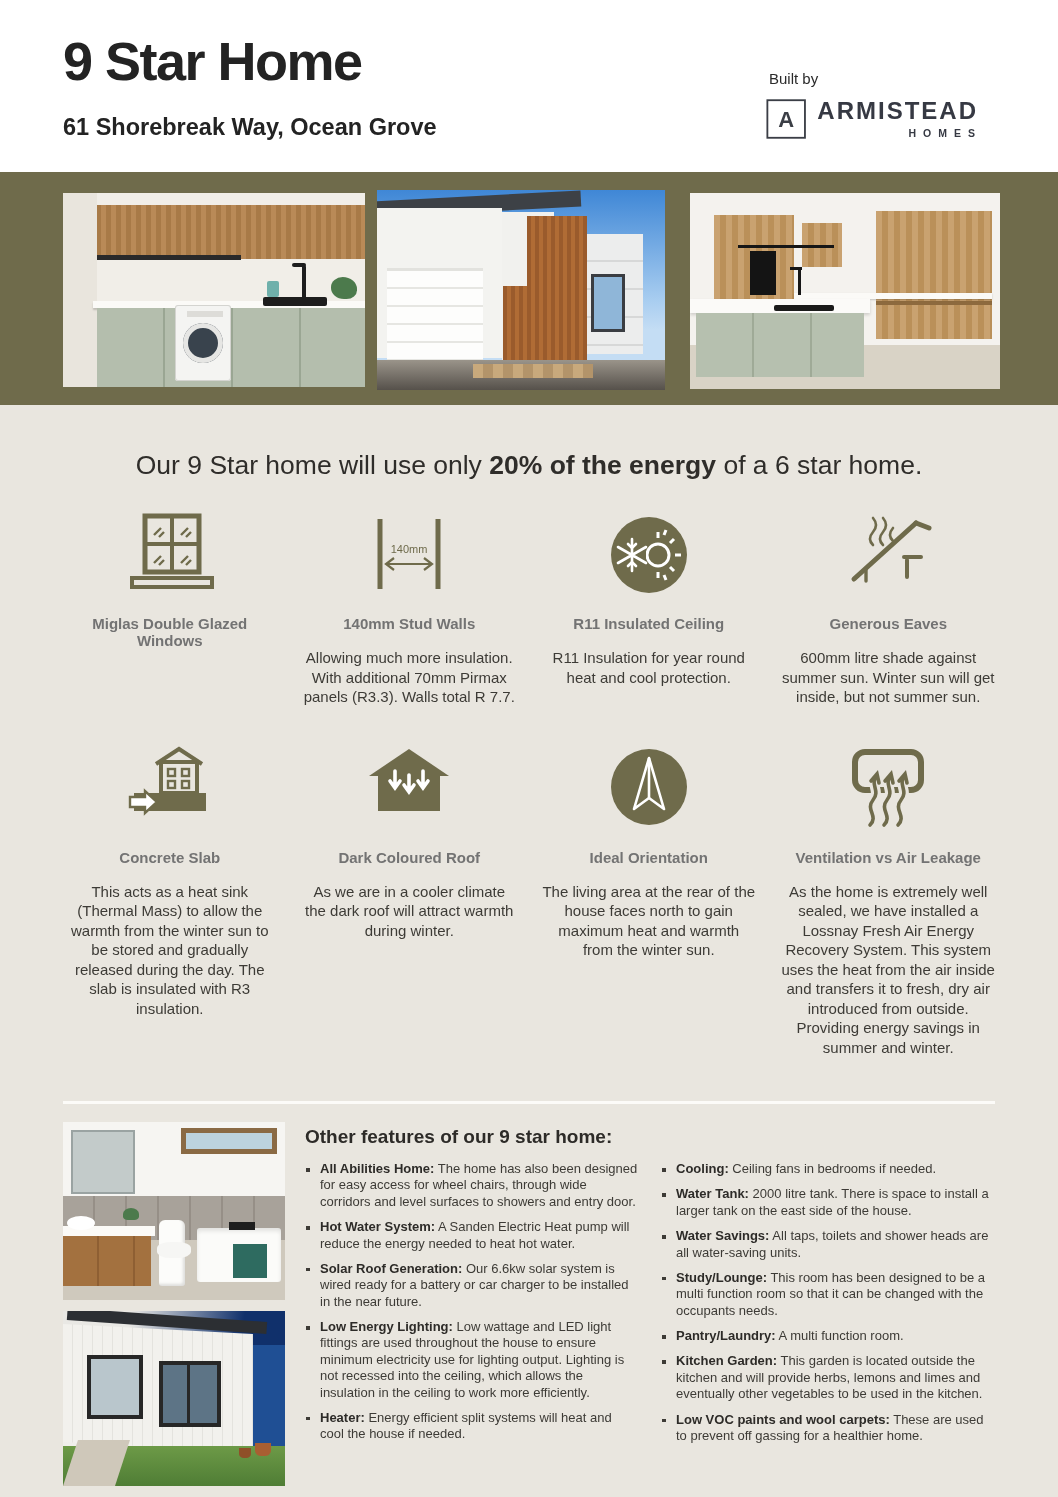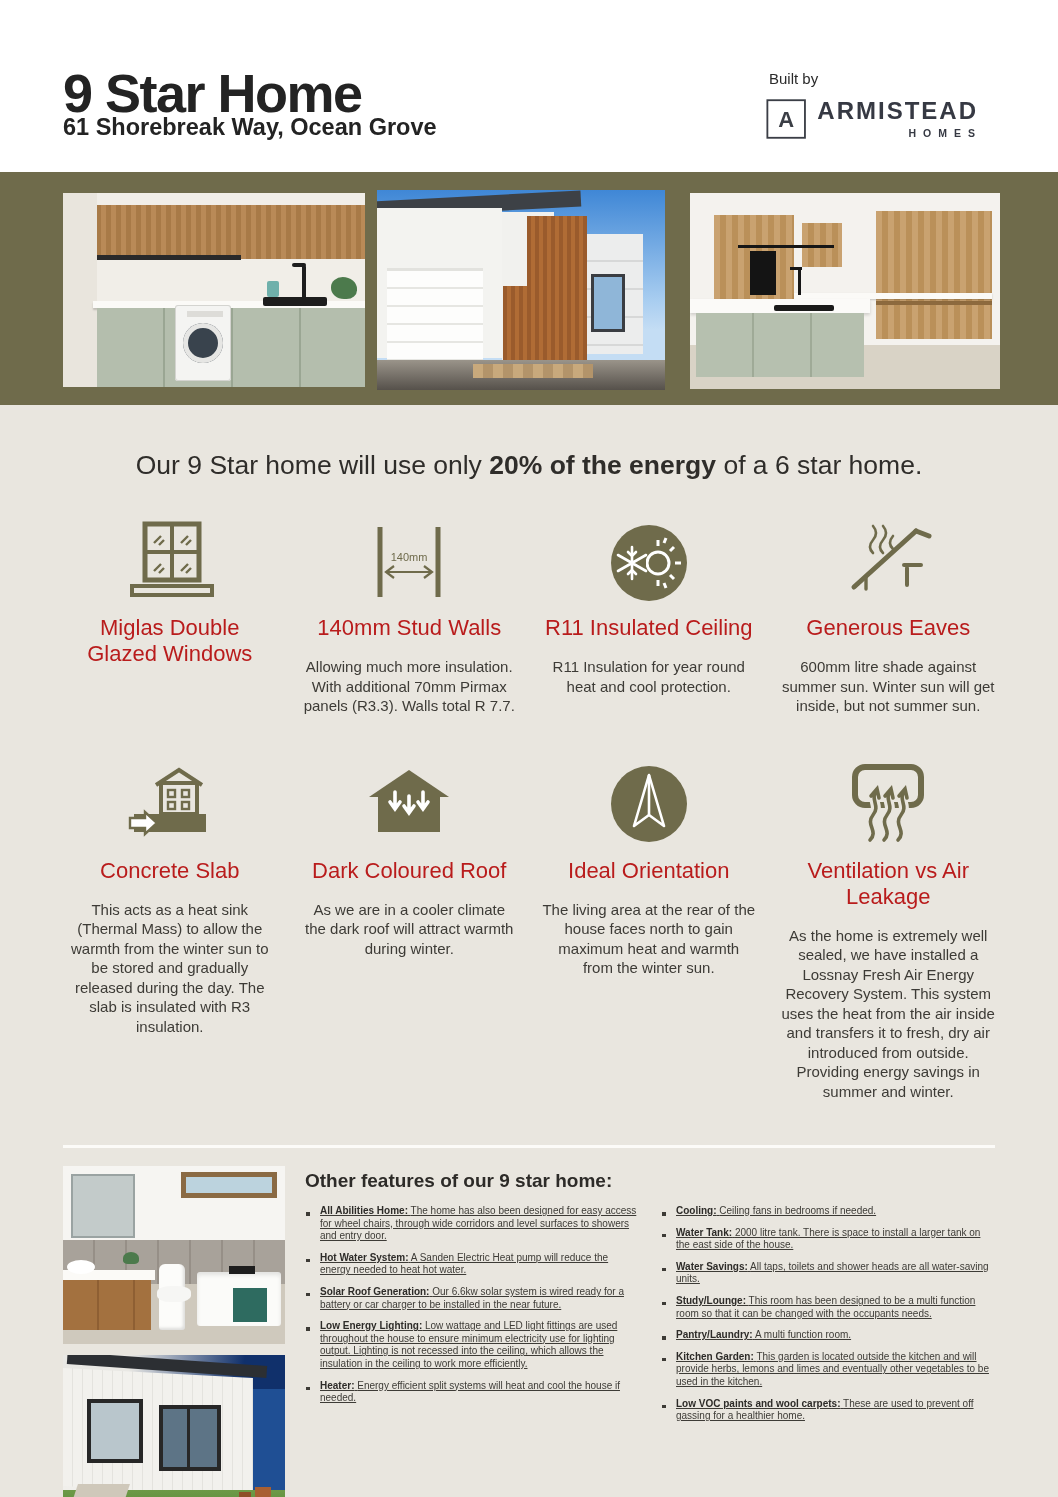--- a/index.html
+++ b/index.html
@@ -2,21 +2,21 @@
 <html><head>
 <meta charset="utf-8">
 <style>
   * { margin:0; padding:0; box-sizing:border-box; }
   html,body { background:#ffffff; }
   body { font-family:"Liberation Sans", sans-serif; color:#2f2d2a; }
   .page { width:1058px; height:1497px; margin:0 auto; background:#fff; position:relative; display:flex; flex-direction:column; overflow:hidden; }
 
   
   .hdr { height:172px; position:relative; flex-shrink:0; background:#fff; }
-  .hdr h1 { position:absolute; left:63px; top:62px; font-size:54px; font-weight:bold; letter-spacing:-1.5px; color:#232323; }
+  .hdr h1 { position:absolute; left:63px; top:30px; font-size:54px; font-weight:bold; letter-spacing:-1.5px; color:#232323; }
   .hdr h2 { position:absolute; left:63px; top:114px; font-size:23.5px; font-weight:bold; color:#232323; }
   .brand { position:absolute; right:80px; top:70px; width:212px; }
   .builtby { font-size:15px; color:#2b2b2b; margin-bottom:10px; margin-left:3px; }
   .logo-row { display:flex; align-items:center; gap:11px; }
   .brand-text { flex:1; }
   .brand-name { font-size:24px; font-weight:bold; letter-spacing:2px; color:#363943; line-height:1; }
   .brand-sub { font-size:10.5px; font-weight:bold; letter-spacing:7px; color:#363943; text-align:right; margin-top:4px; margin-right:-4px; }
 
   
   .band { height:233px; background:#6f6b4b; flex-shrink:0; position:relative; }
@@ -29,37 +29,37 @@
   .wood2 { background:repeating-linear-gradient(90deg,#9a5b2c 0 4px,#b06c35 4px 8px); }
   .wood3 { background:repeating-linear-gradient(90deg,#c9a270 0 6px,#ba9059 6px 12px); }
   .sage { background:#b6c0af; }
 
   
   .intro { text-align:center; padding:45px 0 4px; font-size:26.5px; color:#2f2d2a; flex-shrink:0; }
 
   
   .features { margin:26px 63px 0; display:grid; grid-template-columns:repeat(4,1fr); column-gap:26px; row-gap:22px; }
   .feat { text-align:center; }
-  .feat .icon-box { height:92px; display:flex; align-items:flex-end; justify-content:center; margin-bottom:12px; }
-  .feat h3 { font-size:22px; font-weight:normal; color:#b91c1c; margin-bottom:7px; }
+  .feat .icon-box { height:92px; display:flex; justify-content:center; margin-bottom:12px; }
+  .feat h3 { font-size:15px; font-weight:bold; color:#737373; margin-bottom:7px; }
   .feat p { font-size:15px; line-height:1.3; color:#3d3b36; max-width:218px; margin:16px auto; }
 
   .divider { height:3px; background:#fcfbf8; margin:28px 63px 0; flex-shrink:0; }
 
   
   .other { display:flex; margin:18px 63px 0; gap:20px; }
   .other-photos { width:222px; flex-shrink:0; }
   .ph4 { position:relative; width:222px; height:178px; background:#f6f5f2; margin-bottom:11px; overflow:hidden; }
   .ph5 { position:relative; width:222px; height:175px; background:linear-gradient(100deg,#f0efeb 55%,#1f4f94 55.5%); overflow:hidden; }
   .ph4 > div, .ph5 > div { position:absolute; }
   .other-content { flex:1; padding-top:4px; }
   .other-content h3 { font-size:19px; font-weight:bold; margin-bottom:13px; color:#2d2b28; }
   .cols { display:flex; gap:22px; }
   .cols ul { list-style:none; flex:1; }
-  .cols li { position:relative; padding-left:15px; font-size:10px; line-height:1.26; color:#3d3b36; margin-bottom:9px;text-decoration:underline; }
+  .cols li { position:relative; padding-left:15px; font-size:13px; line-height:1.26; color:#3d3b36; margin-bottom:9px; }
   .cols li::before { content:""; position:absolute; left:1px; top:7px; width:3.5px; height:3.5px; background:#3d3b36; }
   .cols li strong { color:#2d2b28; }
 
   svg text { font-family:"Liberation Sans", sans-serif; }
 </style>
 </head>
 <body>
 
 <div class="page">
 

